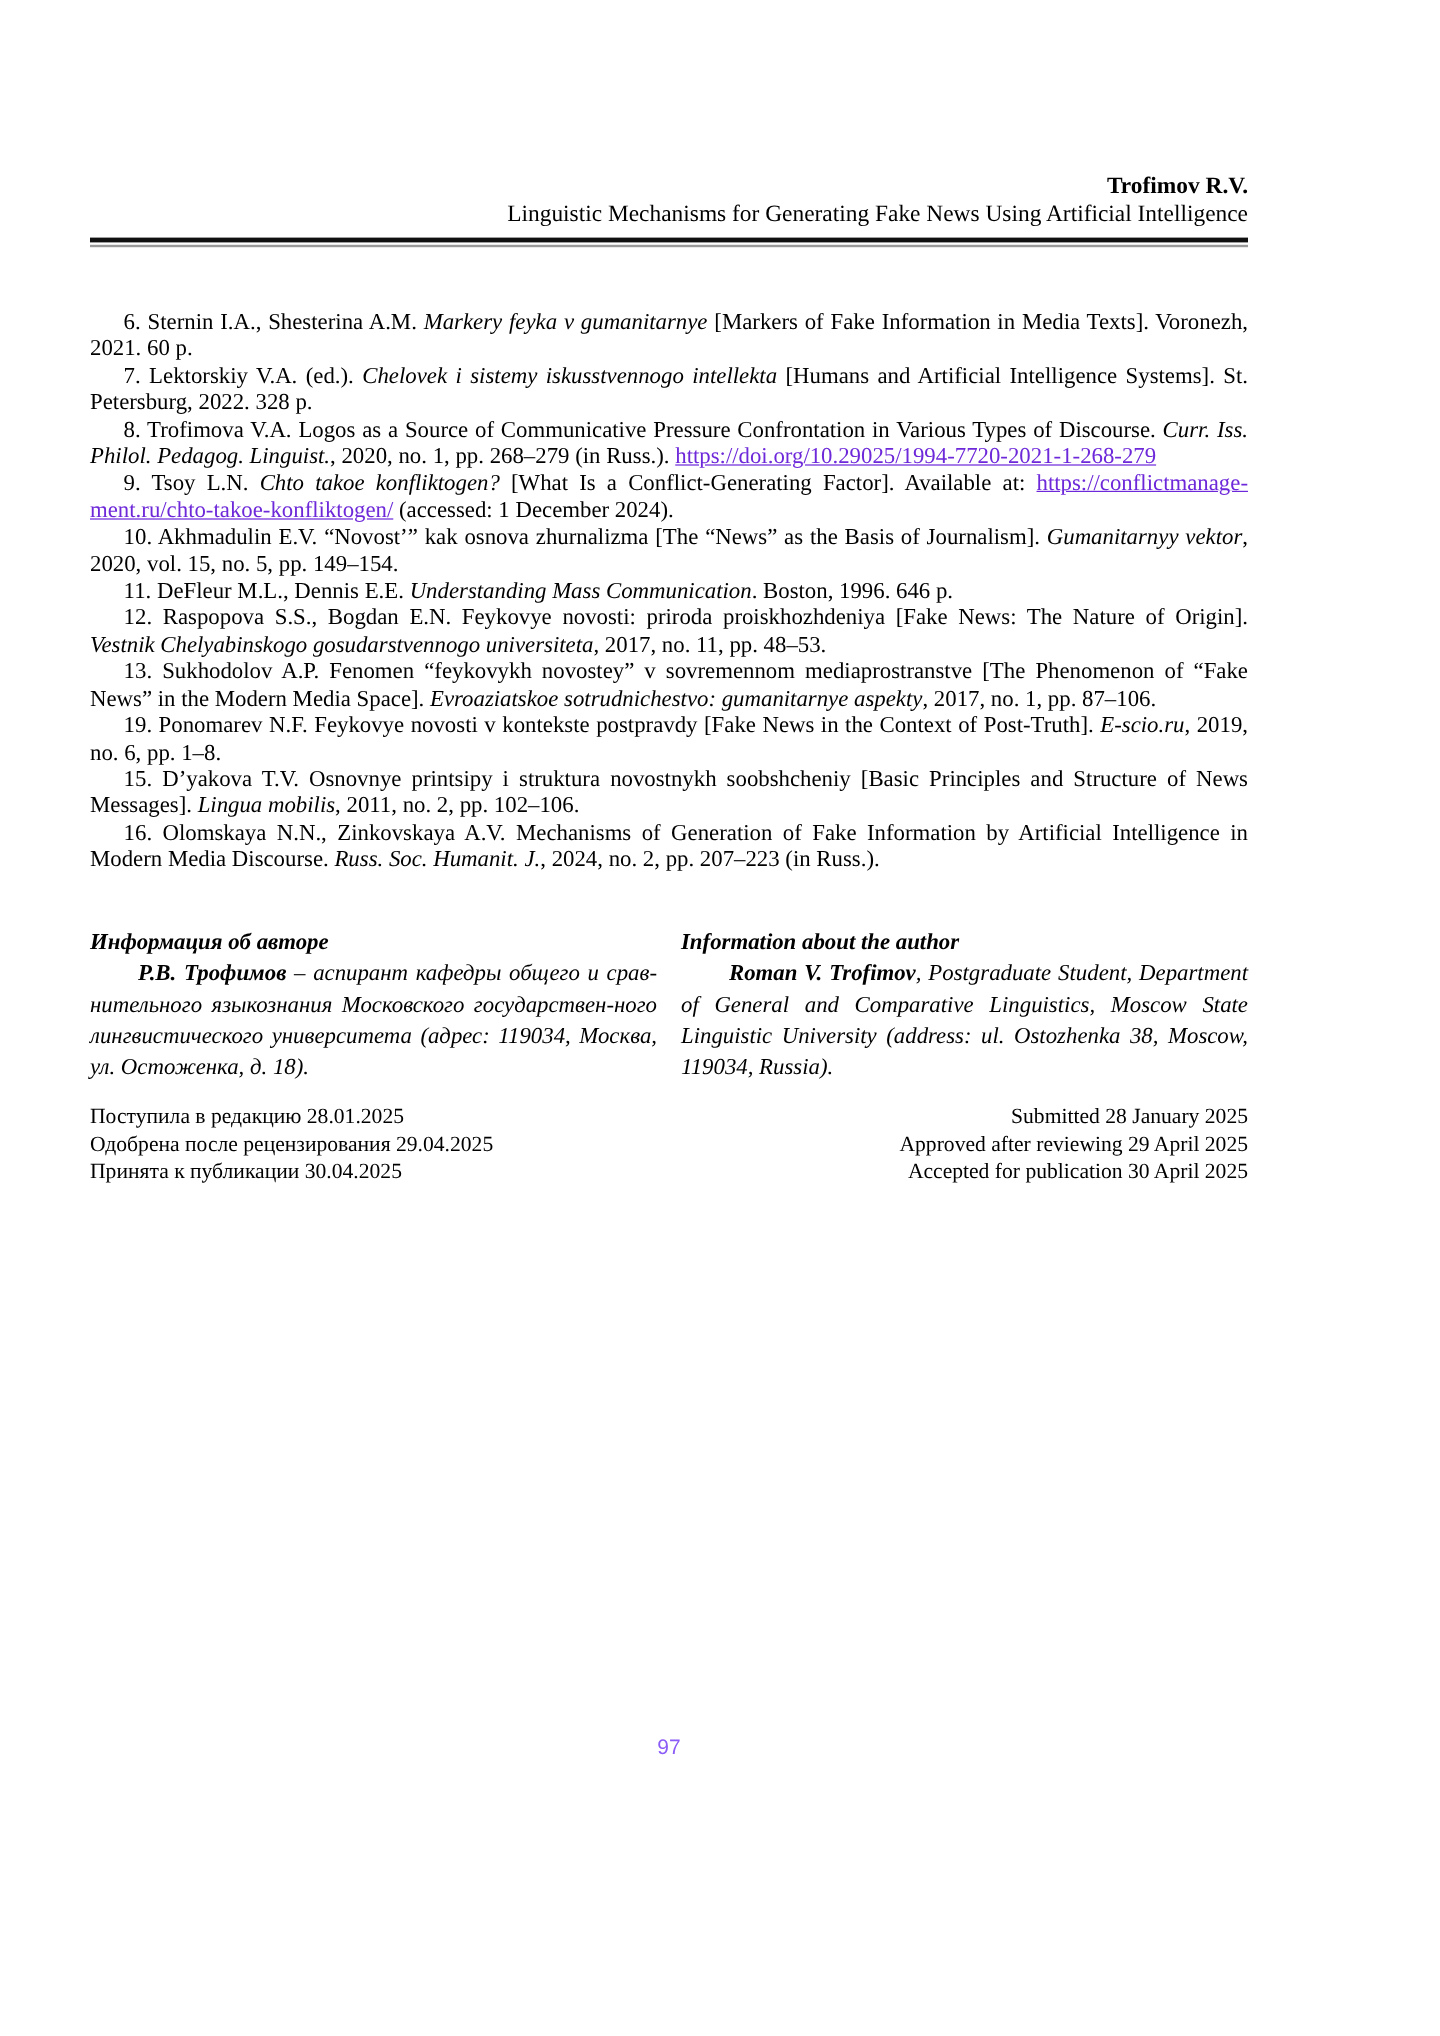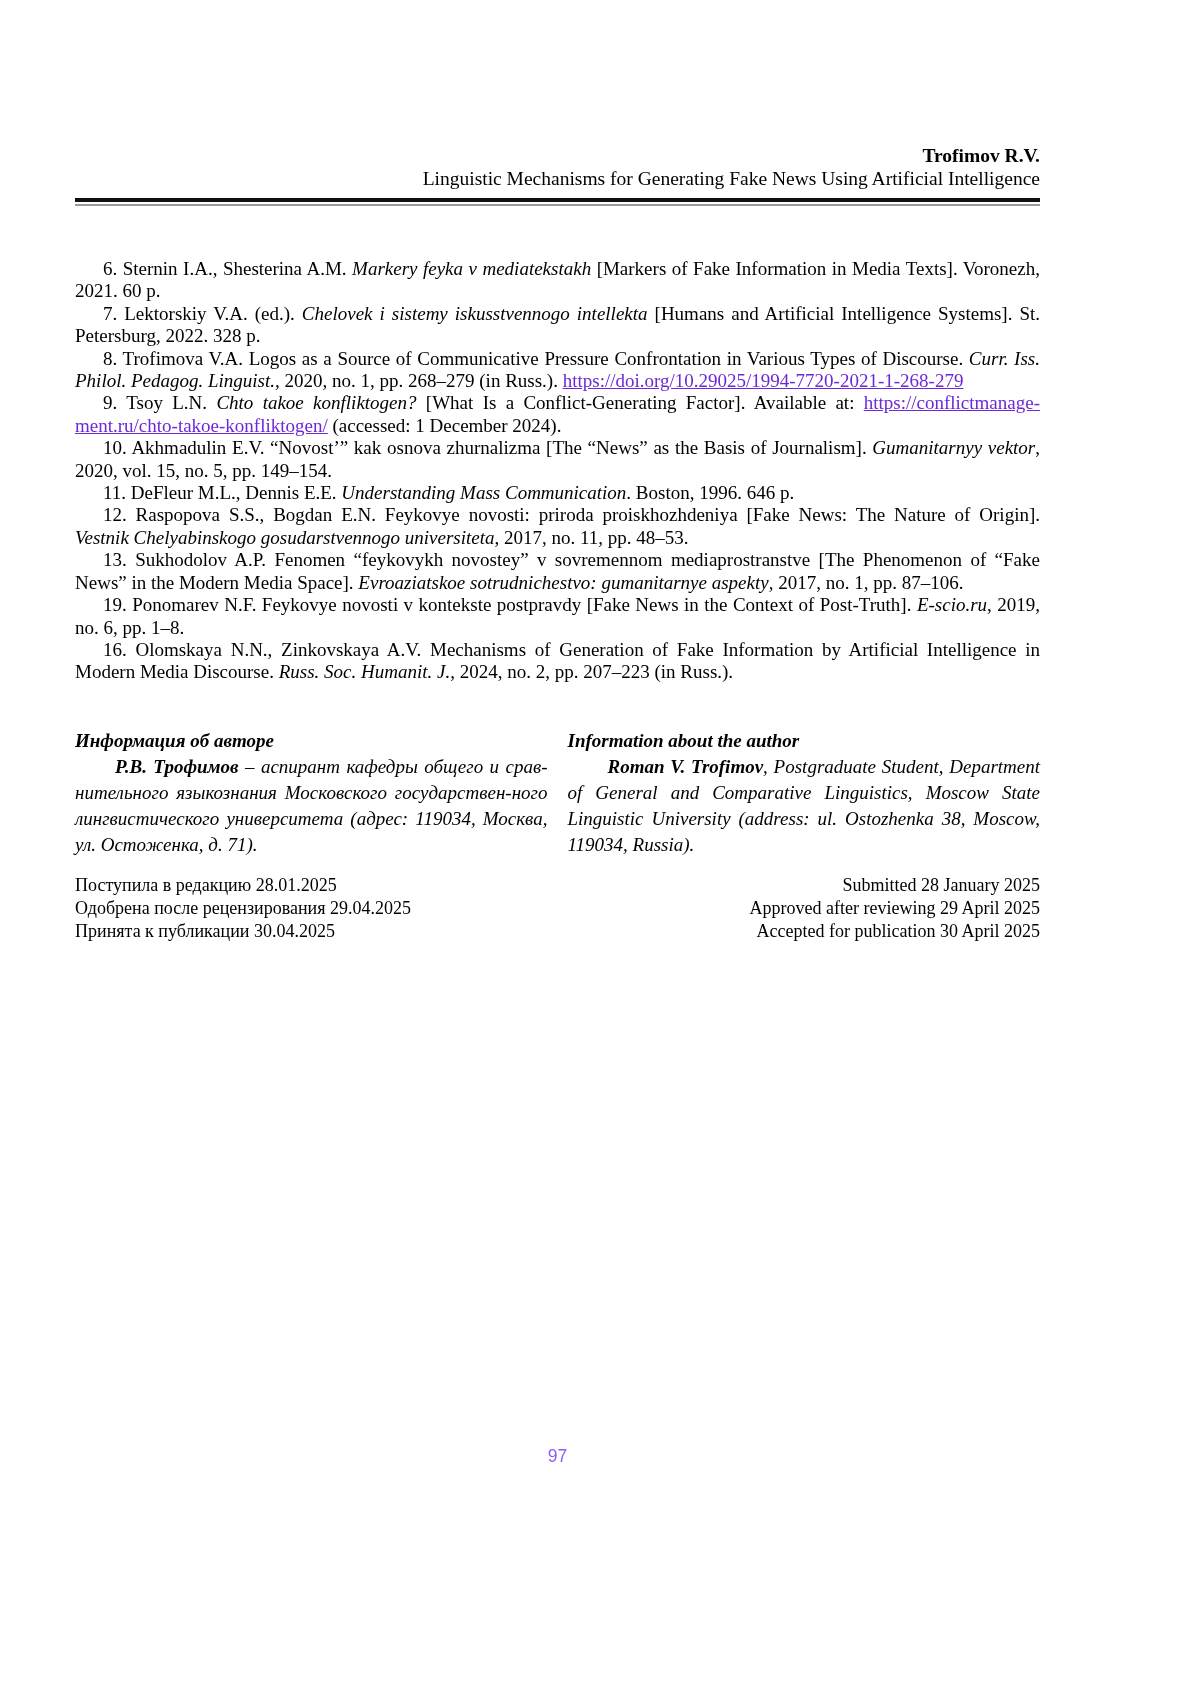--- a/index.html
+++ b/index.html
@@ -50,36 +50,37 @@
   <div class="content">
 
     <div class="header">
       <div class="hdr-author">Trofimov R.V.</div>
       <div class="hdr-title">Linguistic Mechanisms for Generating Fake News Using Artificial Intelligence</div>
     </div>
     <div class="rule-thick"></div>
     <div class="rule-thin"></div>
 
     <div class="refs" id="refs">
-        <p class="ref"><span>6. Sternin I.A., Shesterina A.M. </span><span class="it">Markery feyka v mediatekstakh</span><span> [Markers of Fake Information in Media Texts]. Voronezh, 2021. 60 p.</span></p>
+        <p class="ref"><span>6. Sternin I.A., Shesterina A.M. </span><span class="it">Markery feyka v gumanitarnye</span><span> [Markers of Fake Information in Media Texts]. Voronezh, 2021. 60 p.</span></p>
         <p class="ref"><span>7. Lektorskiy V.A. (ed.). </span><span class="it">Chelovek i sistemy iskusstvennogo intellekta</span><span> [Humans and Artificial Intelligence Systems]. St. Petersburg, 2022. 328 p.</span></p>
         <p class="ref"><span>8. Trofimova V.A. Logos as a Source of Communicative Pressure Confrontation in Various Types of Discourse. </span><span class="it">Curr. Iss. Philol. Pedagog. Linguist.</span><span>, 2020, no. 1, pp. 268–279 (in Russ.). </span><a class="ref-link">https://doi.org/10.29025/1994-7720-2021-1-268-279</a></p>
         <p class="ref"><span>9. Tsoy L.N. </span><span class="it">Chto takoe konfliktogen?</span><span> [What Is a Conflict-Generating Factor]. Available at: </span><a class="ref-link">https://conflictmanage-ment.ru/chto-takoe-konfliktogen/</a><span> (accessed: 1 December 2024).</span></p>
         <p class="ref"><span>10. Akhmadulin E.V. “Novost’” kak osnova zhurnalizma [The “News” as the Basis of Journalism]. </span><span class="it">Gumanitarnyy vektor</span><span>, 2020, vol. 15, no. 5, pp. 149–154.</span></p>
         <p class="ref"><span>11. DeFleur M.L., Dennis E.E. </span><span class="it">Understanding Mass Communication</span><span>. Boston, 1996. 646 p.</span></p>
         <p class="ref"><span>12. Raspopova S.S., Bogdan E.N. Feykovye novosti: priroda proiskhozhdeniya [Fake News: The Nature of Origin]. </span><span class="it">Vestnik Chelyabinskogo gosudarstvennogo universiteta</span><span>, 2017, no. 11, pp. 48–53.</span></p>
         <p class="ref"><span>13. Sukhodolov A.P. Fenomen “feykovykh novostey” v sovremennom mediaprostranstve [The Phenomenon of “Fake News” in the Modern Media Space]. </span><span class="it">Evroaziatskoe sotrudnichestvo: gumanitarnye aspekty</span><span>, 2017, no. 1, pp. 87–106.</span></p>
         <p class="ref"><span>19. Ponomarev N.F. Feykovye novosti v kontekste postpravdy [Fake News in the Context of Post-Truth]. </span><span class="it">E-scio.ru</span><span>, 2019, no. 6, pp. 1–8.</span></p>
+        <p class="ref"><span>15. D’yakova T.V. Osnovnye printsipy i struktura novostnykh soobshcheniy [Basic Principles and Structure of News Messages]. </span><span class="it">Lingua mobilis</span><span>, 2011, no. 2, pp. 102–106.</span></p>
         <p class="ref"><span>16. Olomskaya N.N., Zinkovskaya A.V. Mechanisms of Generation of Fake Information by Artificial Intelligence in Modern Media Discourse. </span><span class="it">Russ. Soc. Humanit. J.</span><span>, 2024, no. 2, pp. 207–223 (in Russ.).</span></p>
       </div>
 
     <div class="authors">
       <div class="col">
         <div class="auth-heading">Информация об авторе</div>
-        <p class="auth-text"><span class="auth-name">Р.В. Трофимов</span><span> – аспирант кафедры общего и срав-нительного языкознания Московского государствен-ного лингвистического университета (адрес: 119034, Москва, ул. Остоженка, д. 71).</span></p>
+        <p class="auth-text"><span class="auth-name">Р.В. Трофимов</span><span> – аспирант кафедры общего и срав-нительного языкознания Московского государствен-ного лингвистического университета (адрес: 119034, Москва, ул. Остоженка, д. 18).</span></p>
       </div>
       <div class="col">
         <div class="auth-heading">Information about the author</div>
         <p class="auth-text"><span class="auth-name">Roman V. Trofimov</span><span>, Postgraduate Student, Department of General and Comparative Linguistics, Moscow State Linguistic University (address: ul. Ostozhenka 38, Moscow, 119034, Russia).</span></p>
       </div>
     </div>
 
     <div class="dates">
       <div class="dates-ru">
         <div>Поступила в редакцию 28.01.2025</div>

